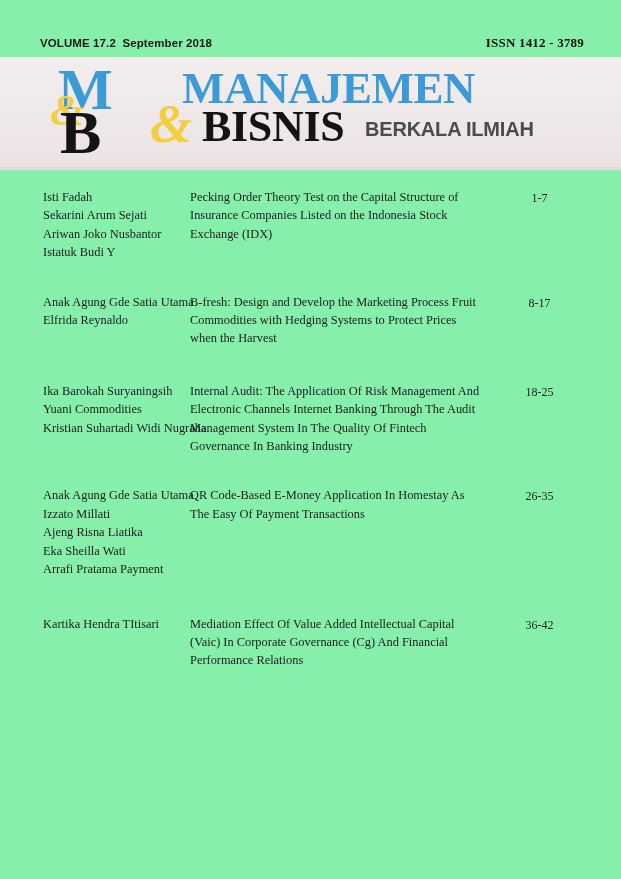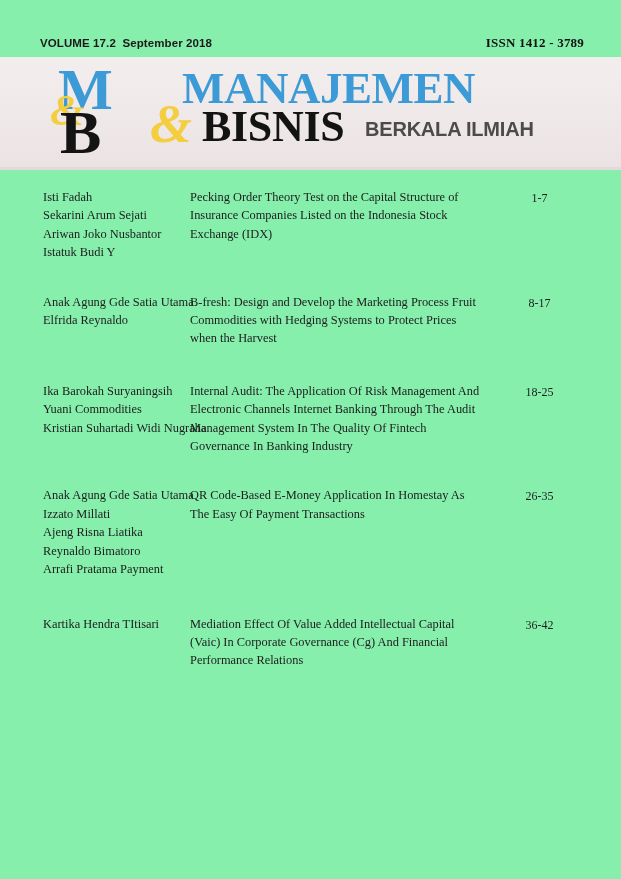--- a/index.html
+++ b/index.html
@@ -283,21 +283,21 @@
       <div class="col-pages">
         <span class="pages-text">18-25</span>
       </div>
     </div>
 
     <div class="toc-entry" style="margin-top:31px;">
       <div class="col-authors">
         <div class="author-line">Anak Agung Gde Satia Utama</div>
         <div class="author-line">Izzato Millati</div>
         <div class="author-line">Ajeng Risna Liatika</div>
-        <div class="author-line">Reynaldo Bimatoro</div>
+        <div class="author-line">Eka Sheilla Wati</div>
         <div class="author-line">Arrafi Pratama Payment</div>
       </div>
       <div class="col-title">
         <div class="title-line">QR Code-Based E-Money Application In Homestay As The Easy Of Payment Transactions</div>
       </div>
       <div class="col-pages">
         <span class="pages-text">26-35</span>
       </div>
     </div>
 

